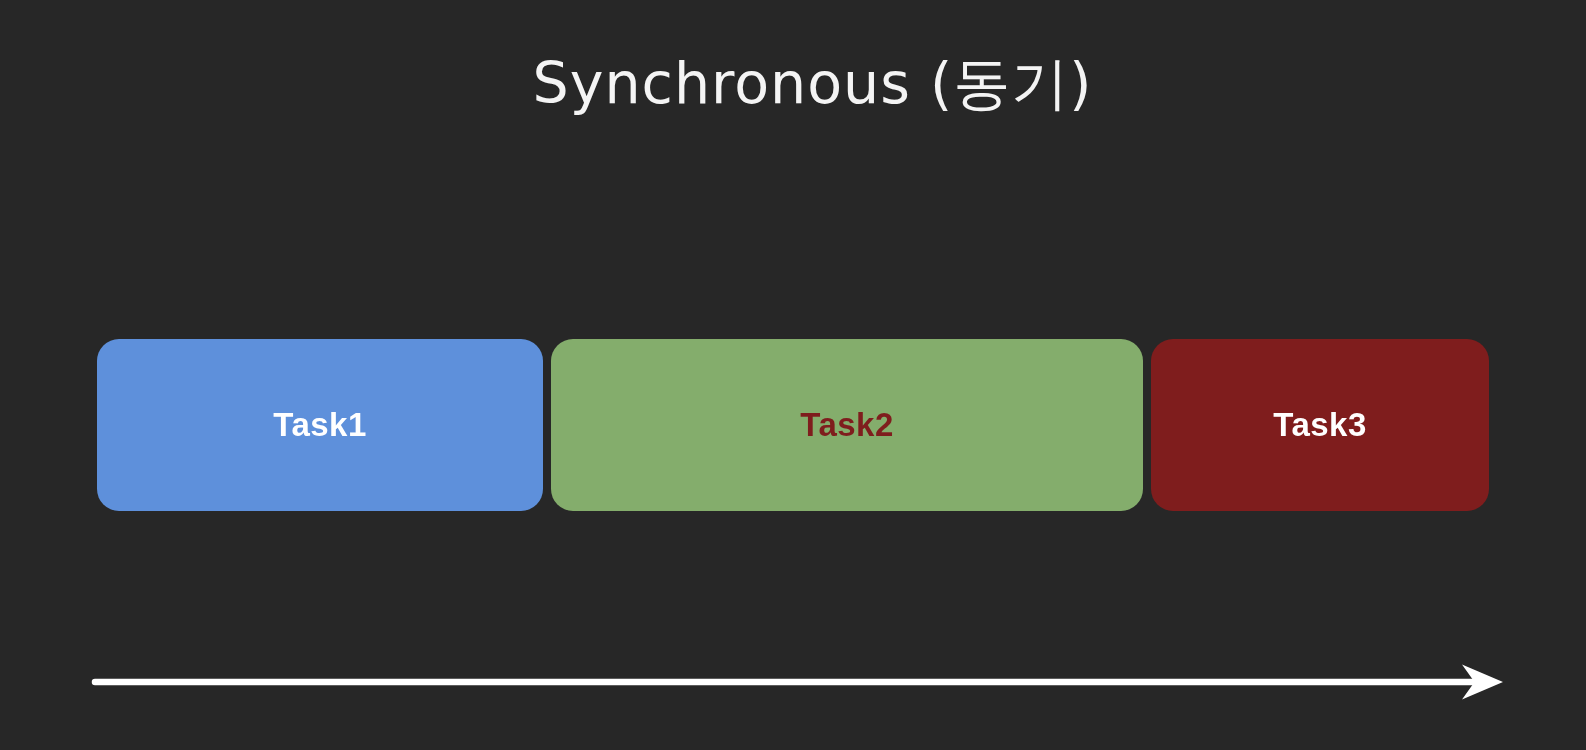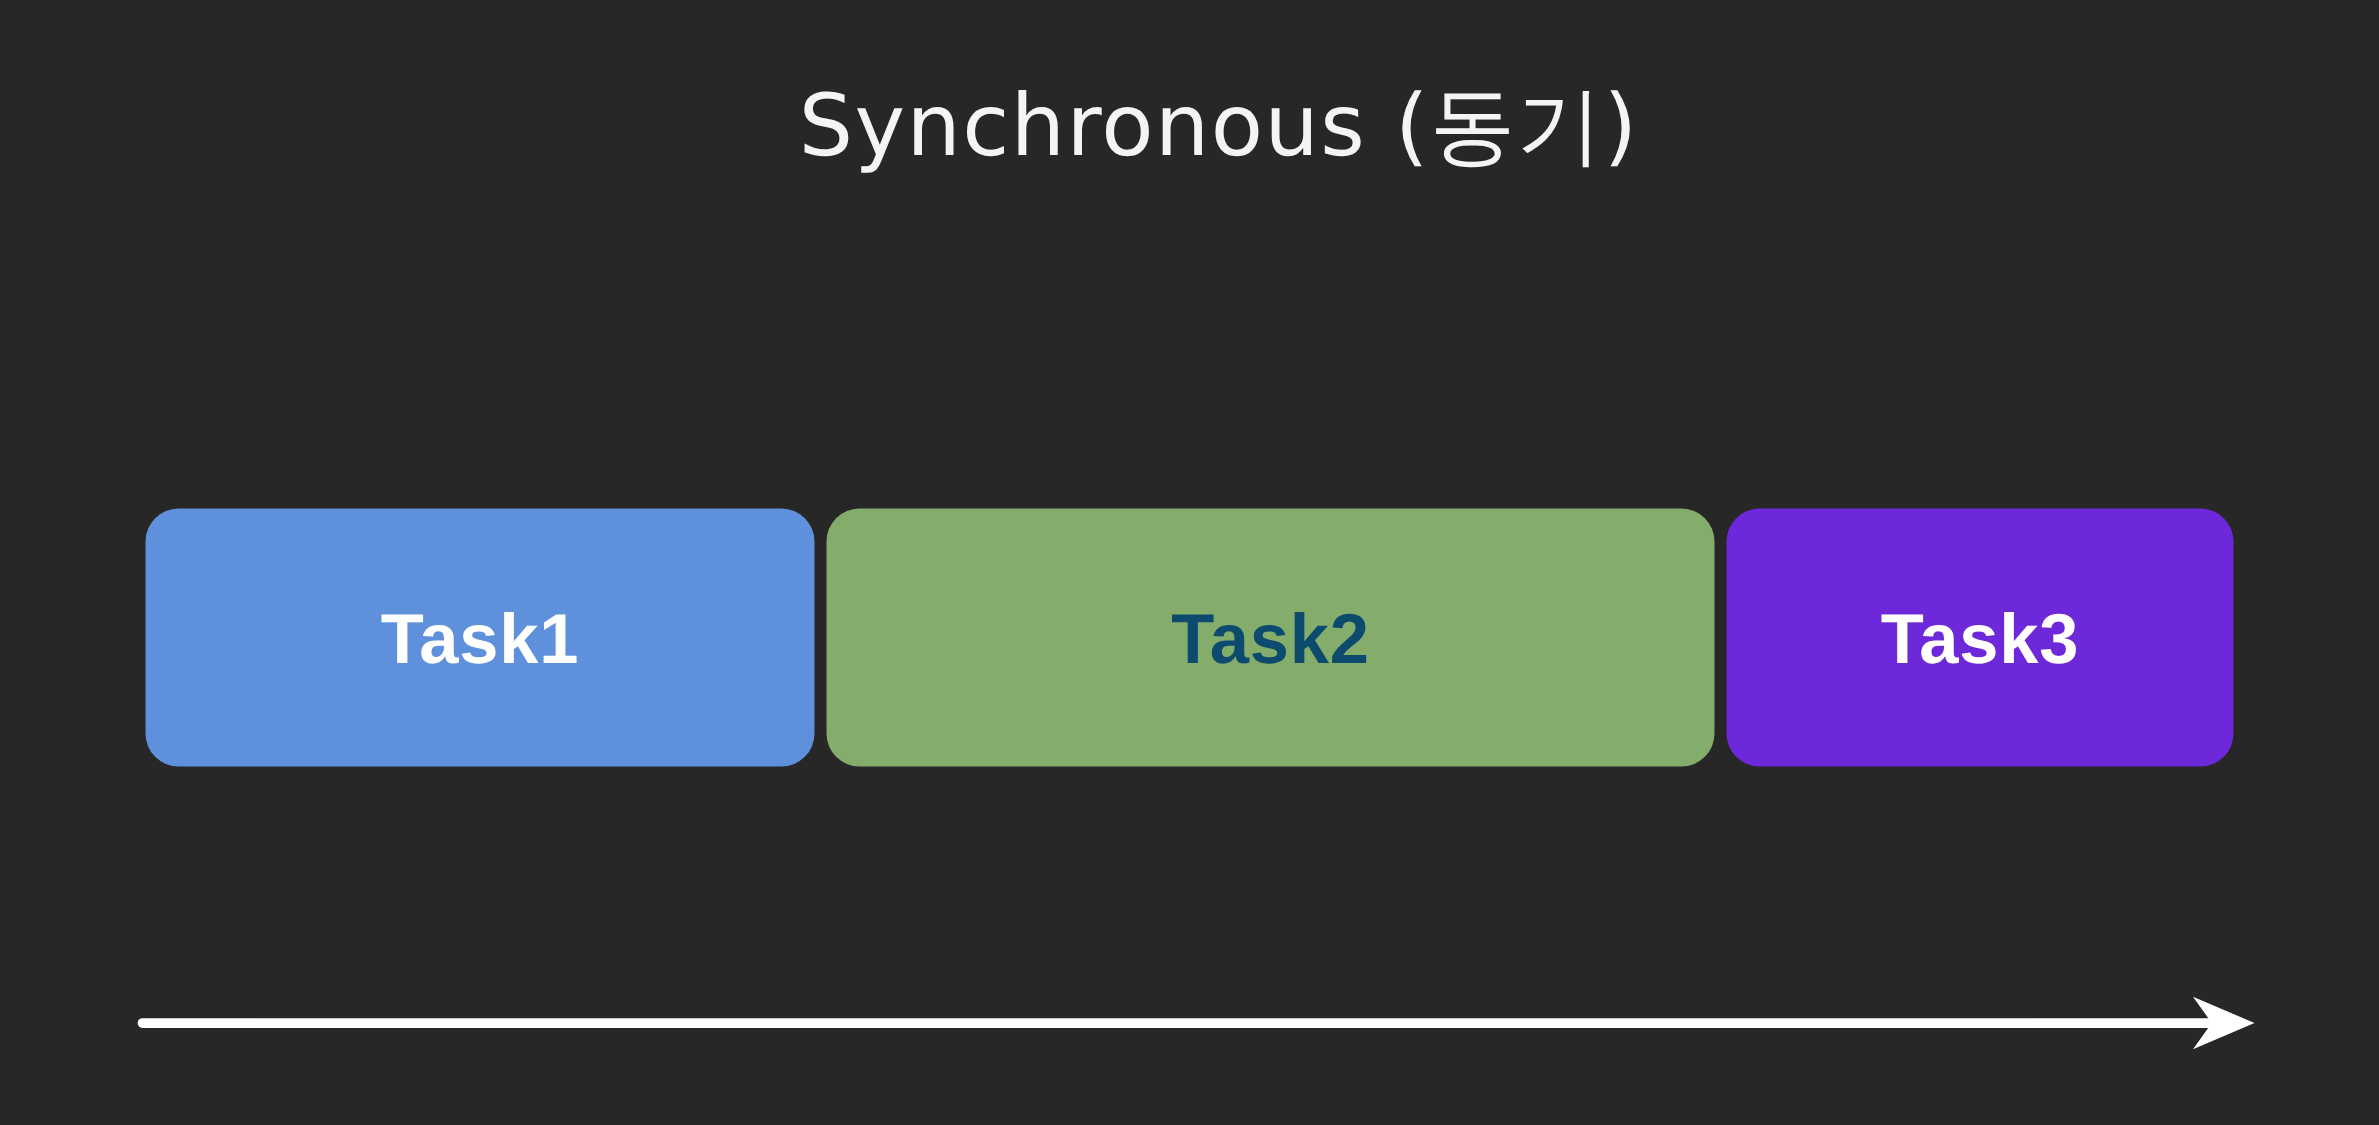--- a/index.html
+++ b/index.html
@@ -41,21 +41,21 @@
   .task {
     height: 172px;
     border-radius: 22px;
     display: flex;
     align-items: center;
     justify-content: center;
   }
   .task .label {
     font-family: "Liberation Sans", sans-serif;
     font-weight: bold;
-    font-size: 47px;
+    font-size: 33px;
     letter-spacing: 0.5px;
   }
   .arrow-layer {
     position: absolute;
     top: 0;
     left: 0;
     width: 1586px;
     height: 750px;
     pointer-events: none;
   }
@@ -65,23 +65,23 @@
 
 <div class="stage">
 
   <h1 class="title" style="color: rgb(244, 244, 244);">Synchronous (동기)</h1>
 
   <div class="task-row">
     <div class="task" style="width: 446px; background: rgb(94, 144, 219);">
       <span class="label" style="color: rgb(255, 255, 255);">Task1</span>
     </div>
     <div class="task" style="width: 592px; background: rgb(132, 173, 108);">
-      <span class="label" style="color: #0c4a6e;">Task2</span>
+      <span class="label" style="color: #7f1d1d;">Task2</span>
     </div>
-    <div class="task" style="width: 338px; background: #6d28d9;">
+    <div class="task" style="width: 338px; background: #7f1d1d;">
       <span class="label" style="color: rgb(255, 255, 255);">Task3</span>
     </div>
   </div>
 
   <svg class="arrow-layer" viewBox="0 0 1586 750" aria-hidden="true">
     <line id="arrow-shaft" x1="95" y1="682" x2="1480" y2="682" stroke-width="6.5" stroke-linecap="round" stroke="#FFFFFF"></line>
     <path id="arrow-head" d="M 1503 682 L 1462 664.5 L 1474.5 682 L 1462 699.5 Z" fill="#FFFFFF"></path>
   </svg>
 
 </div>

